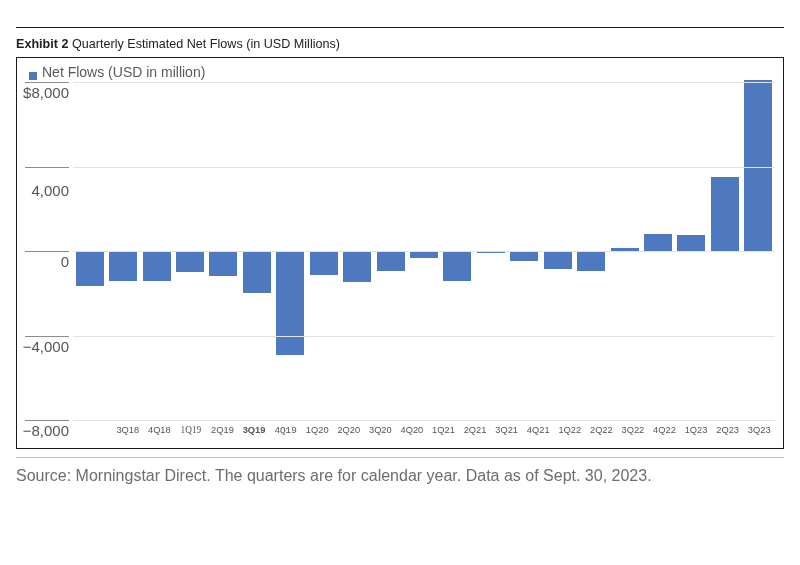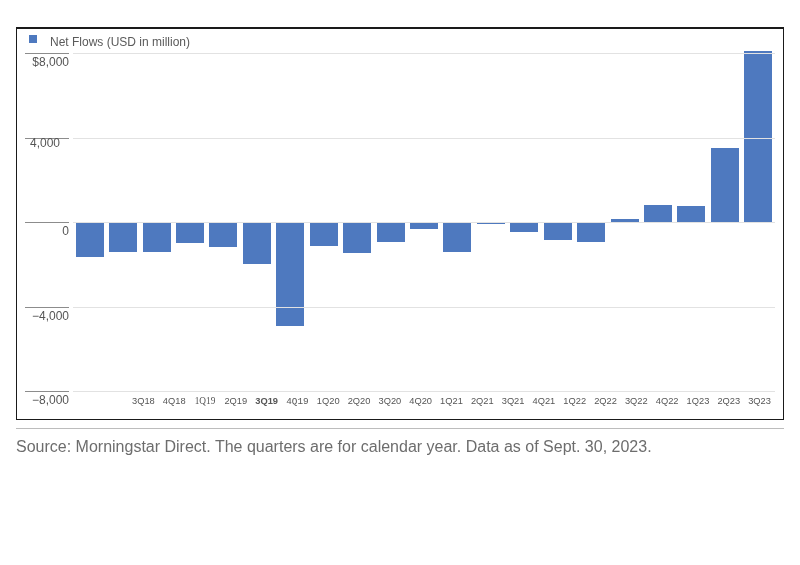--- a/index.html
+++ b/index.html
@@ -63,23 +63,23 @@
     width: 768px;
     height: 392px;
     box-sizing: border-box;
     border: 1.4px solid #1a1a1a;
   }
   .legend {
     position: absolute;
     left: 12px;
     top: 6px;
     display: flex;
-    align-items: flex-start;
-    gap: 13px;
-    font-size: 12px;
+    align-items: flex-end;
+    gap: 5px;
+    font-size: 14px;
     color: #5a5a5a;
   }
   .legend-swatch {
     width: 8px;
     height: 8px;
     background: #4e79bf;
     display: inline-block;
   }
 
   
@@ -100,21 +100,21 @@
   .tickmark {
     position: absolute;
     width: 44px;
     height: 1px;
     background: #8c8c8c;
   }
   .ylabel {
     position: absolute;
     width: 48px;
     text-align: right;
-    font-size: 12px;
+    font-size: 15px;
     color: #555555;
   }
 
   .bars {
     position: absolute;
     left: 0;
     right: 0;
     top: 0;
     bottom: 0;
   }
@@ -125,21 +125,21 @@
   }
   .bar {
     position: absolute;
     left: 8%;
     width: 84%;
     background: #4e79bf;
   }
 
   .xlabels {
     position: absolute;
-    left: 72px;
+    left: 56px;
     right: 8px;
     bottom: 7px;
     height: 16px;
     margin-left: 39px;
   }
   .xlabel {
     position: absolute;
     text-align: center;
     font-size: 9.3px;
     color: #555555;
@@ -154,20 +154,23 @@
   }
 </style>
 </head>
 <body>
 
 <div class="page">
 
 
   <div class="rule-top"></div>
 
+  <div class="exhibit">
+    <b>Exhibit 2</b><span class="caption-text">&nbsp;</span><span class="caption-text">Quarterly Estimated Net Flows (in USD Millions)</span>
+  </div>
 
   <div class="chart-box">
 
     <div class="legend">
       <span class="legend-swatch"></span>
       <span>Net Flows (USD in million)</span>
     </div>
 
     <div class="plot" id="plot">
       <div class="bars" id="bars">
@@ -233,21 +236,21 @@
           </div>
           <div class="bar-slot" style="left: 95.2381%; width: 4.7619%;">
             <div class="bar" title="3Q23: 8100" style="background: rgb(78, 121, 191); top: -2.1125px; height: 171.113px;"></div>
           </div>
         </div>
     <div class="gridline" style="top: 0px;"></div>
         <div class="tickmark" style="top: 0px; left: -48px;"></div>
         <div class="ylabel" style="top: 2px; left: -52px;">$8,000</div>
         <div class="gridline" style="top: 84.5px;"></div>
         <div class="tickmark" style="top: 84.5px; left: -48px;"></div>
-        <div class="ylabel" style="top: 83px; left: -52px; text-align: center;">4,000</div>
+        <div class="ylabel" style="top: 100px; left: -52px;">4,000</div>
         <div class="gridline" style="top: 169px;"></div>
         <div class="tickmark" style="top: 169px; left: -48px;"></div>
         <div class="ylabel" style="top: 171px; left: -52px;">0</div>
         <div class="gridline" style="top: 253.5px;"></div>
         <div class="tickmark" style="top: 253.5px; left: -48px;"></div>
         <div class="ylabel" style="top: 255.5px; left: -52px;">−4,000</div>
         <div class="gridline" style="top: 338px;"></div>
         <div class="tickmark" style="top: 338px; left: -48px;"></div>
         <div class="ylabel" style="top: 340px; left: -52px;">−8,000</div>
       </div>

